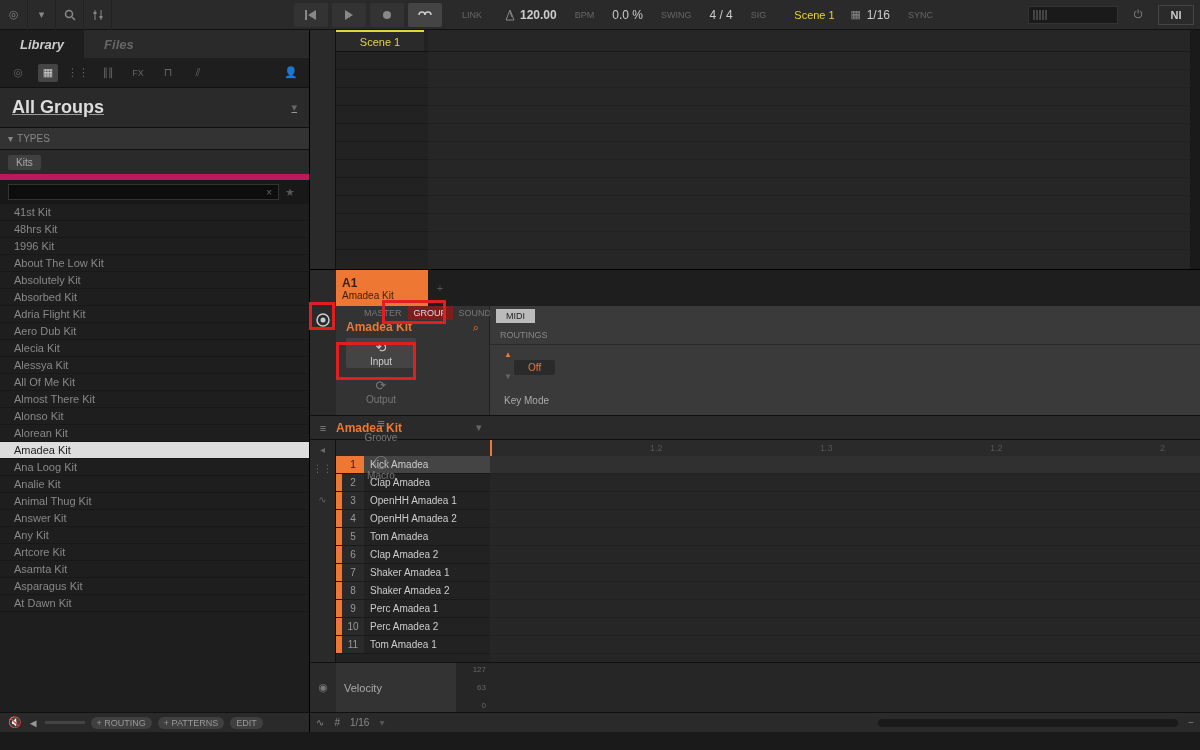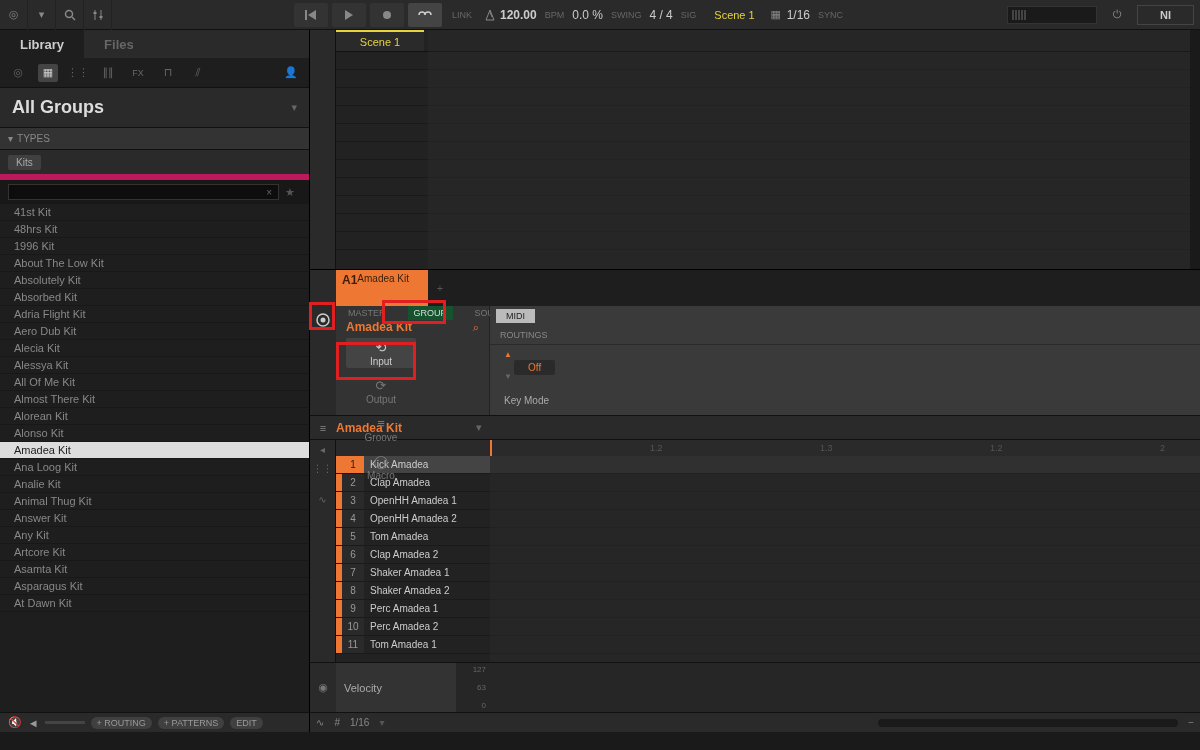--- a/index.html
+++ b/index.html
@@ -1,42 +1,42 @@
 <!DOCTYPE html>
 <html><head>
 <meta charset="utf-8">
 <style>
 * { margin: 0; padding: 0; box-sizing: border-box; font-family: Arial, Helvetica, sans-serif; }
 body { background: #1a1a1a; color: #999; font-size: 11px; width: 1200px; height: 750px; overflow: hidden; user-select: none; }
 
 
 .header { height: 30px; background: #2a2a2a; display: flex; align-items: center; border-bottom: 1px solid #111; }
 .header-btn { width: 28px; height: 30px; display: flex; align-items: center; justify-content: center; color: #888; border-right: 1px solid #222; cursor: pointer; }
-.header-btn.wide { width: 57px; }
+.header-btn.wide { width: 36px; }
 .transport { display: flex; margin-left: 180px; }
 .transport-btn { width: 34px; height: 24px; background: #333; margin: 3px 2px; display: flex; align-items: center; justify-content: center; color: #888; border-radius: 2px; cursor: pointer; }
 .transport-btn.active { background: #444; color: #ccc; }
-.hdr-label { color: #666; font-size: 9px; margin: 0 8px; }
+.hdr-label { color: #666; font-size: 9px; margin: 0 18px; }
 .hdr-val { color: #ccc; font-size: 12px; font-weight: bold; }
 .hdr-scene { color: #e6d43a; font-size: 11px; margin: 0 10px; }
 .header-spacer { flex: 1; }
 .cpu-meter { width: 90px; height: 18px; background: #1a1a1a; border: 1px solid #333; margin: 0 6px; position: relative; }
 .cpu-bars { position: absolute; left: 4px; top: 3px; display: flex; gap: 1px; }
 .cpu-bar { width: 2px; height: 10px; background: #444; }
 .cpu-label { position: absolute; right: 4px; top: 2px; font-size: 8px; color: #666; margin-top: 45px; }
 
 
 .browser { width: 310px; position: absolute; left: 0; top: 30px; bottom: 18px; background: #1e1e1e; display: flex; flex-direction: column; border-right: 1px solid #000; }
 .browser-tabs { height: 28px; display: flex; background: #2a2a2a; }
-.browser-tab { padding: 0 20px; display: flex; align-items: center; font-size: 13px; font-weight: bold; color: #666; cursor: pointer; }
+.browser-tab { padding: 0 20px; display: flex; align-items: center; font-size: 13px; font-weight: bold; color: #666; cursor: pointer; font-style: italic; }
 .browser-tab.active { background: #1e1e1e; color: #ccc; }
 .browser-icons { height: 30px; display: flex; align-items: center; padding: 0 8px; gap: 10px; border-bottom: 1px solid #111; }
 .bi { width: 20px; height: 18px; display: flex; align-items: center; justify-content: center; color: #666; cursor: pointer; }
 .bi.active { background: #444; color: #ccc; border-radius: 2px; }
-.all-groups { height: 40px; background: #2a2a2a; display: flex; align-items: center; padding: 0 12px; border-bottom: 1px solid #111; }
+.all-groups { height: 40px; background: #2a2a2a; display: flex; align-items: center; padding: 0 12px; border-bottom: 1px solid #111; text-decoration: underline; }
 .all-groups-text { font-size: 18px; color: #ddd; font-weight: bold; flex: 1; }
 .types-hdr { height: 22px; background: #333; display: flex; align-items: center; padding: 0 8px; font-size: 10px; color: #888; border-bottom: 1px solid #111; }
 .types-body { height: 30px; display: flex; align-items: center; padding: 0 8px; background: #2a2a2a; border-bottom: 6px solid #be185d; }
 .type-tag { background: #404040; color: #aaa; padding: 2px 8px; font-size: 10px; border-radius: 2px; }
 .search-row { height: 24px; display: flex; align-items: center; padding: 4px 8px; background: #181818; }
 .search-box { flex: 1; height: 16px; background: #0d0d0d; border: 1px solid #333; display: flex; align-items: center; justify-content: flex-end; padding: 0 6px; color: #666; font-size: 10px; }
 .star-btn { width: 16px; margin-left: 6px; color: #555; }
 .kit-list { flex: 1; overflow: hidden; }
 .kit-item { height: 17px; display: flex; align-items: center; padding: 0 14px; font-size: 11px; color: #888; border-bottom: 1px solid #181818; cursor: pointer; }
 .kit-item.selected { background: #ddd; color: #222; }
@@ -53,31 +53,31 @@
 .scene-tab { height: 22px; display: flex; border-bottom: 1px solid #111; }
 .scene-tab-cell { width: 88px; display: flex; align-items: center; justify-content: center; font-size: 11px; color: #e6d43a; border-top: 2px solid #e6d43a; background: #2a2a2a; }
 .arranger-rows { flex: 1; }
 .arr-row { height: 18px; border-bottom: 1px solid #1a1a1a; }
 .arranger-grid { flex: 1; background: #262626; position: relative; }
 .arranger-grid-rows .arr-row { border-bottom: 1px solid #222; }
 
 
 .group-header { height: 36px; display: flex; background: #1e1e1e; }
 .group-header-left { width: 26px; background: #2a2a2a; }
-.group-chip { width: 92px; background: #ee7733; color: #3a1f0c; padding: 3px 6px; display: flex; flex-direction: row; }
+.group-chip { width: 92px; background: #ee7733; color: #3a1f0c; padding: 3px 6px; display: flex; flex-direction: column; justify-content: center; }
 .group-chip-id { font-size: 12px; font-weight: bold; }
 .group-chip-name { font-size: 10px; }
 .group-add { width: 24px; display: flex; align-items: center; justify-content: center; color: #555; }
 
 
 .control-area { height: 110px; display: flex; background: #333; border-bottom: 1px solid #111; }
 .ctrl-left { width: 180px; background: #333; display: flex; flex-direction: column; border-right: 1px solid #222; }
-.ctrl-tabs { height: 20px; display: flex; align-items: flex-end; padding-left: 6px; gap: 16px; }
+.ctrl-tabs { height: 20px; display: flex; align-items: flex-end; padding-left: 22px; gap: 0; }
 .ctrl-tab { font-size: 9px; color: #777; padding: 2px 6px; cursor: pointer; }
-.ctrl-tab.active { background: #14532d; color: #ddd; }
+.ctrl-tab.active { background: #7f1d1d; color: #ddd; }
 .ctrl-name-row { height: 20px; display: flex; align-items: center; padding: 0 10px; }
 .ctrl-name { color: #ee7733; font-size: 12px; font-weight: bold; flex: 1; }
 .ctrl-search { color: #ee7733; font-size: 11px; }
 .ctrl-btns { display: flex; flex-wrap: wrap; padding: 4px 10px; gap: 8px; }
 .ctrl-btn { width: 70px; height: 30px; display: flex; flex-direction: column; align-items: center; justify-content: center; font-size: 10px; color: #777; border-radius: 2px; cursor: pointer; }
 .ctrl-btn.active { background: #444; color: #ccc; }
 .ctrl-btn-icon { font-size: 13px; margin-bottom: 1px; }
 
 .ctrl-mid { flex: 1; background: #3a3a3a; padding: 0; }
 .midi-tab-row { height: 20px; display: flex; align-items: center; }
@@ -247,22 +247,22 @@
       <div class="kit-item">1996 Kit</div>
       <div class="kit-item">About The Low Kit</div>
       <div class="kit-item">Absolutely Kit</div>
       <div class="kit-item">Absorbed Kit</div>
       <div class="kit-item">Adria Flight Kit</div>
       <div class="kit-item">Aero Dub Kit</div>
       <div class="kit-item">Alecia Kit</div>
       <div class="kit-item">Alessya Kit</div>
       <div class="kit-item">All Of Me Kit</div>
       <div class="kit-item">Almost There Kit</div>
+      <div class="kit-item">Alonso Kit</div>
       <div class="kit-item">Alorean Kit</div>
-      <div class="kit-item">Alonso Kit</div>
       <div class="kit-item selected">Amadea Kit</div>
       <div class="kit-item">Ana Loog Kit</div>
       <div class="kit-item">Analie Kit</div>
       <div class="kit-item">Animal Thug Kit</div>
       <div class="kit-item">Answer Kit</div>
       <div class="kit-item">Any Kit</div>
       <div class="kit-item">Artcore Kit</div>
       <div class="kit-item">Asamta Kit</div>
       <div class="kit-item">Asparagus Kit</div>
       <div class="kit-item">At Dawn Kit</div>

